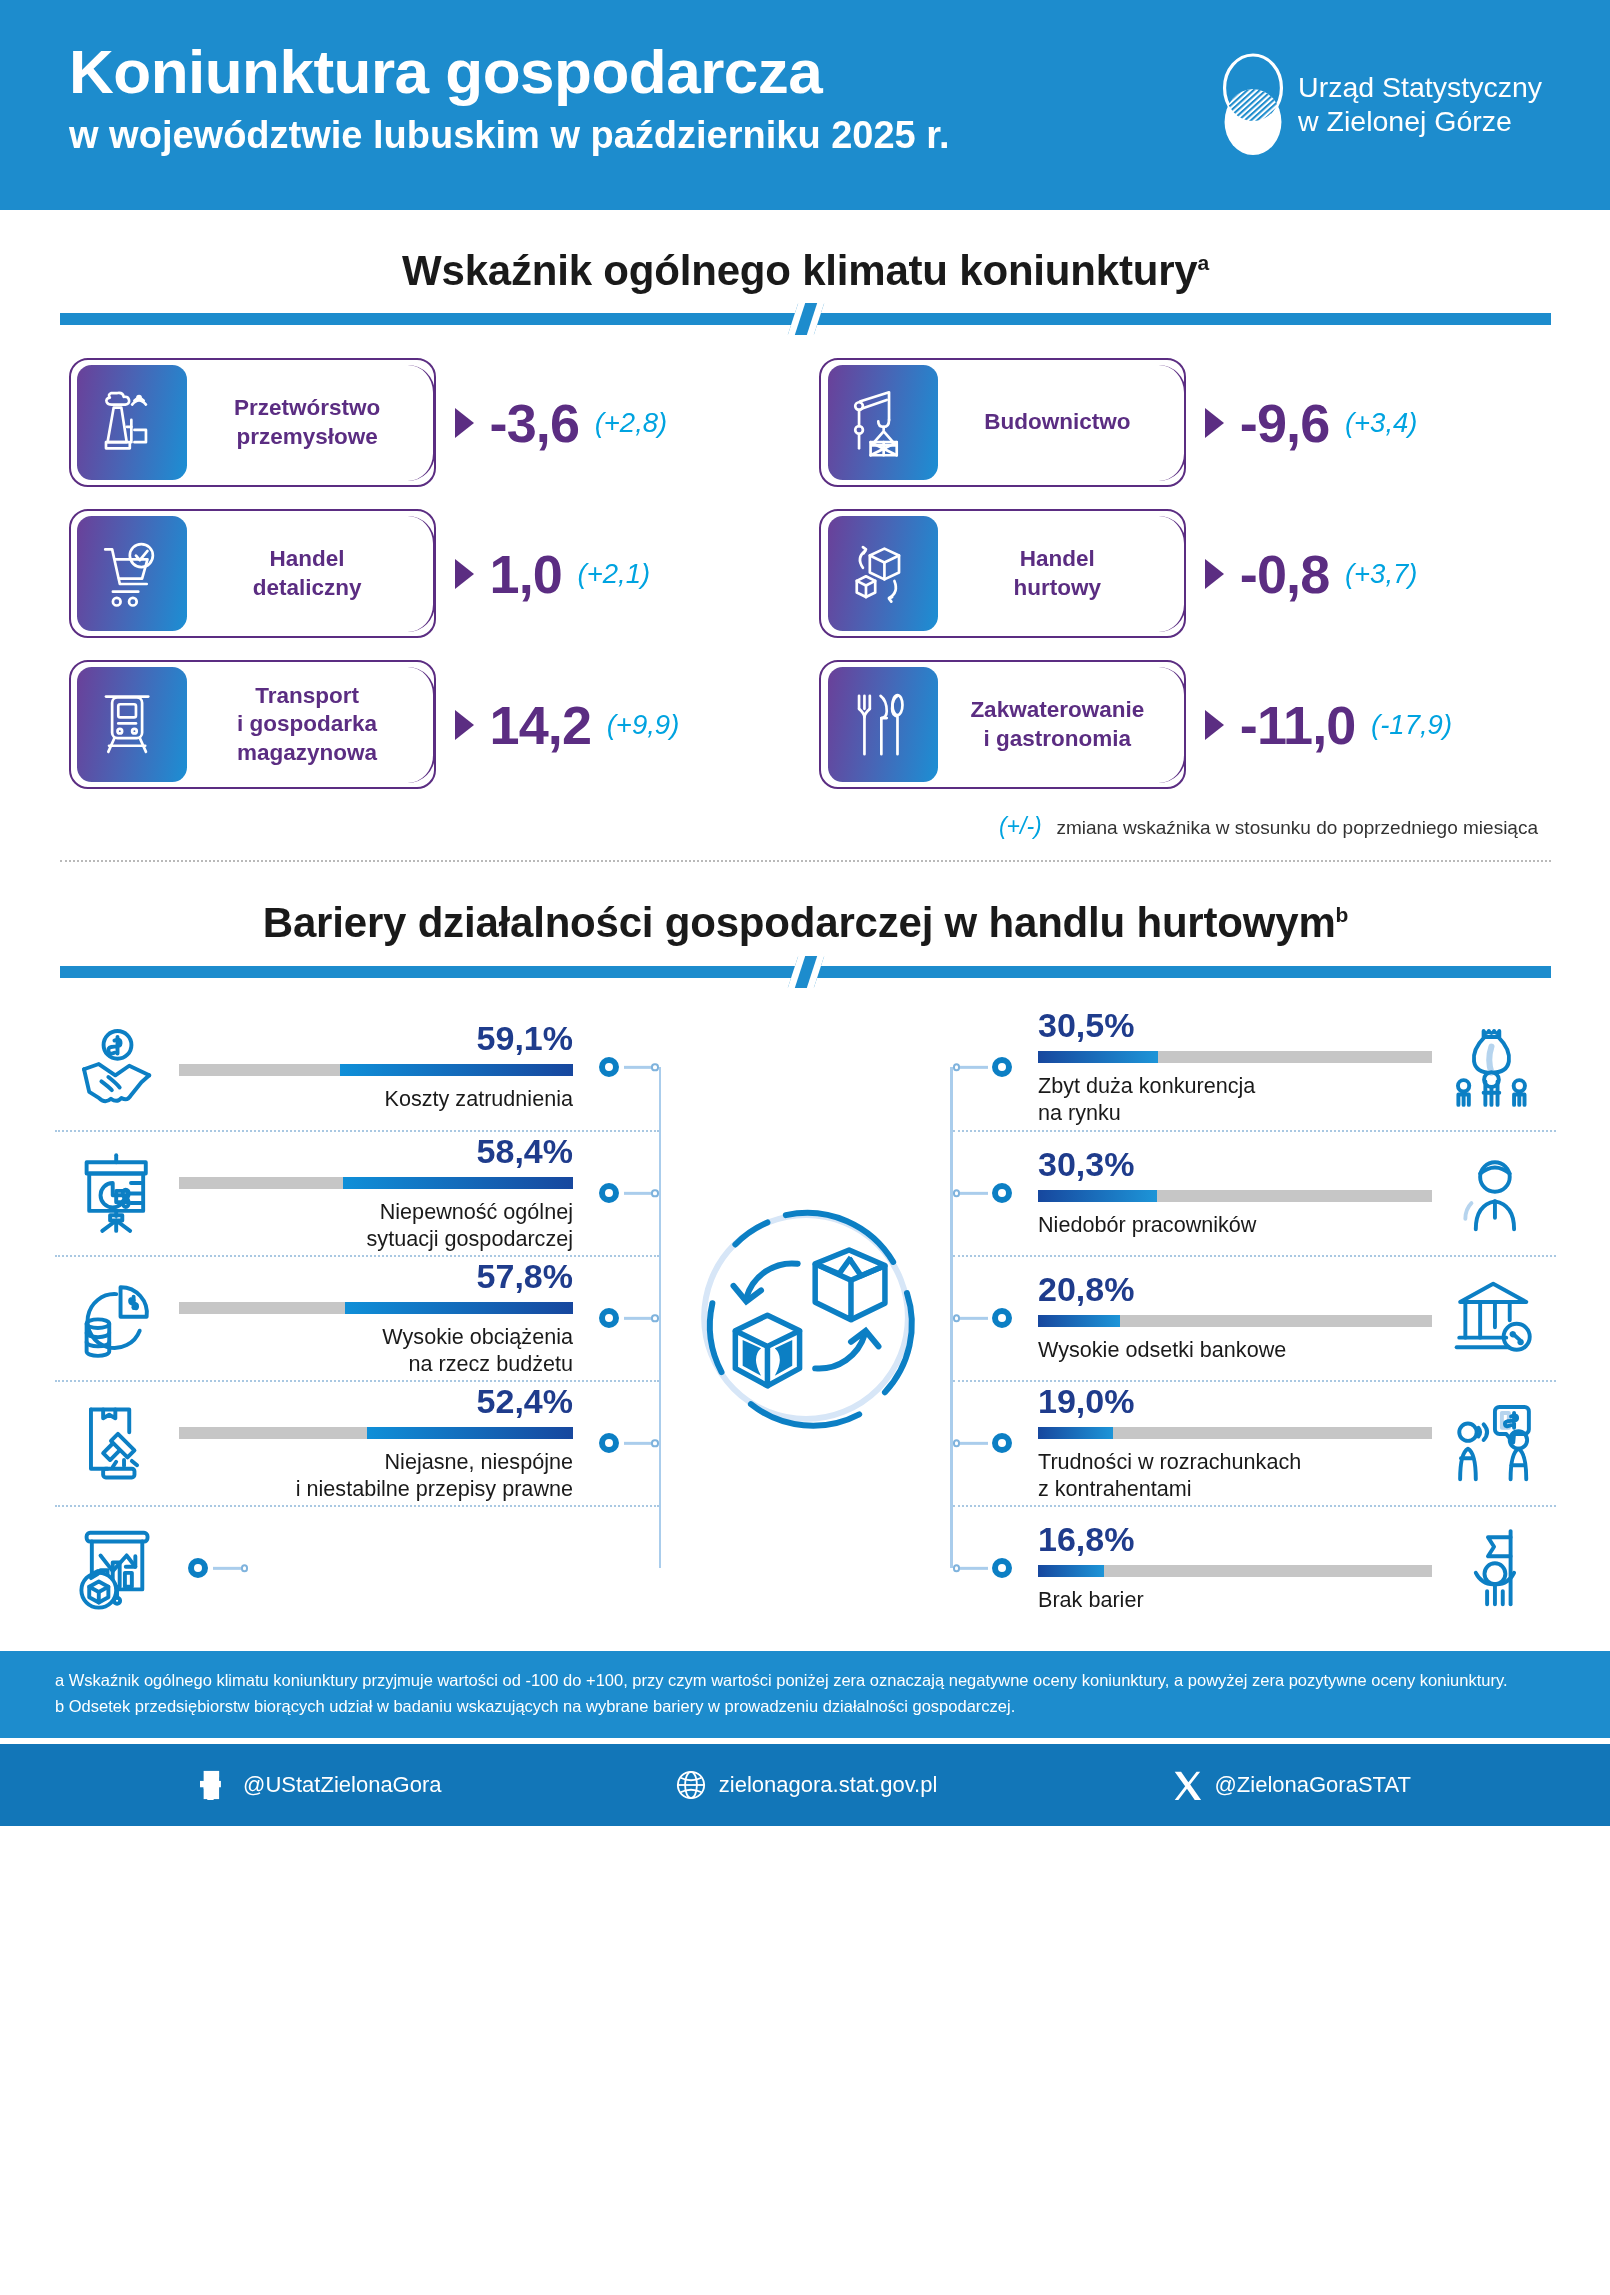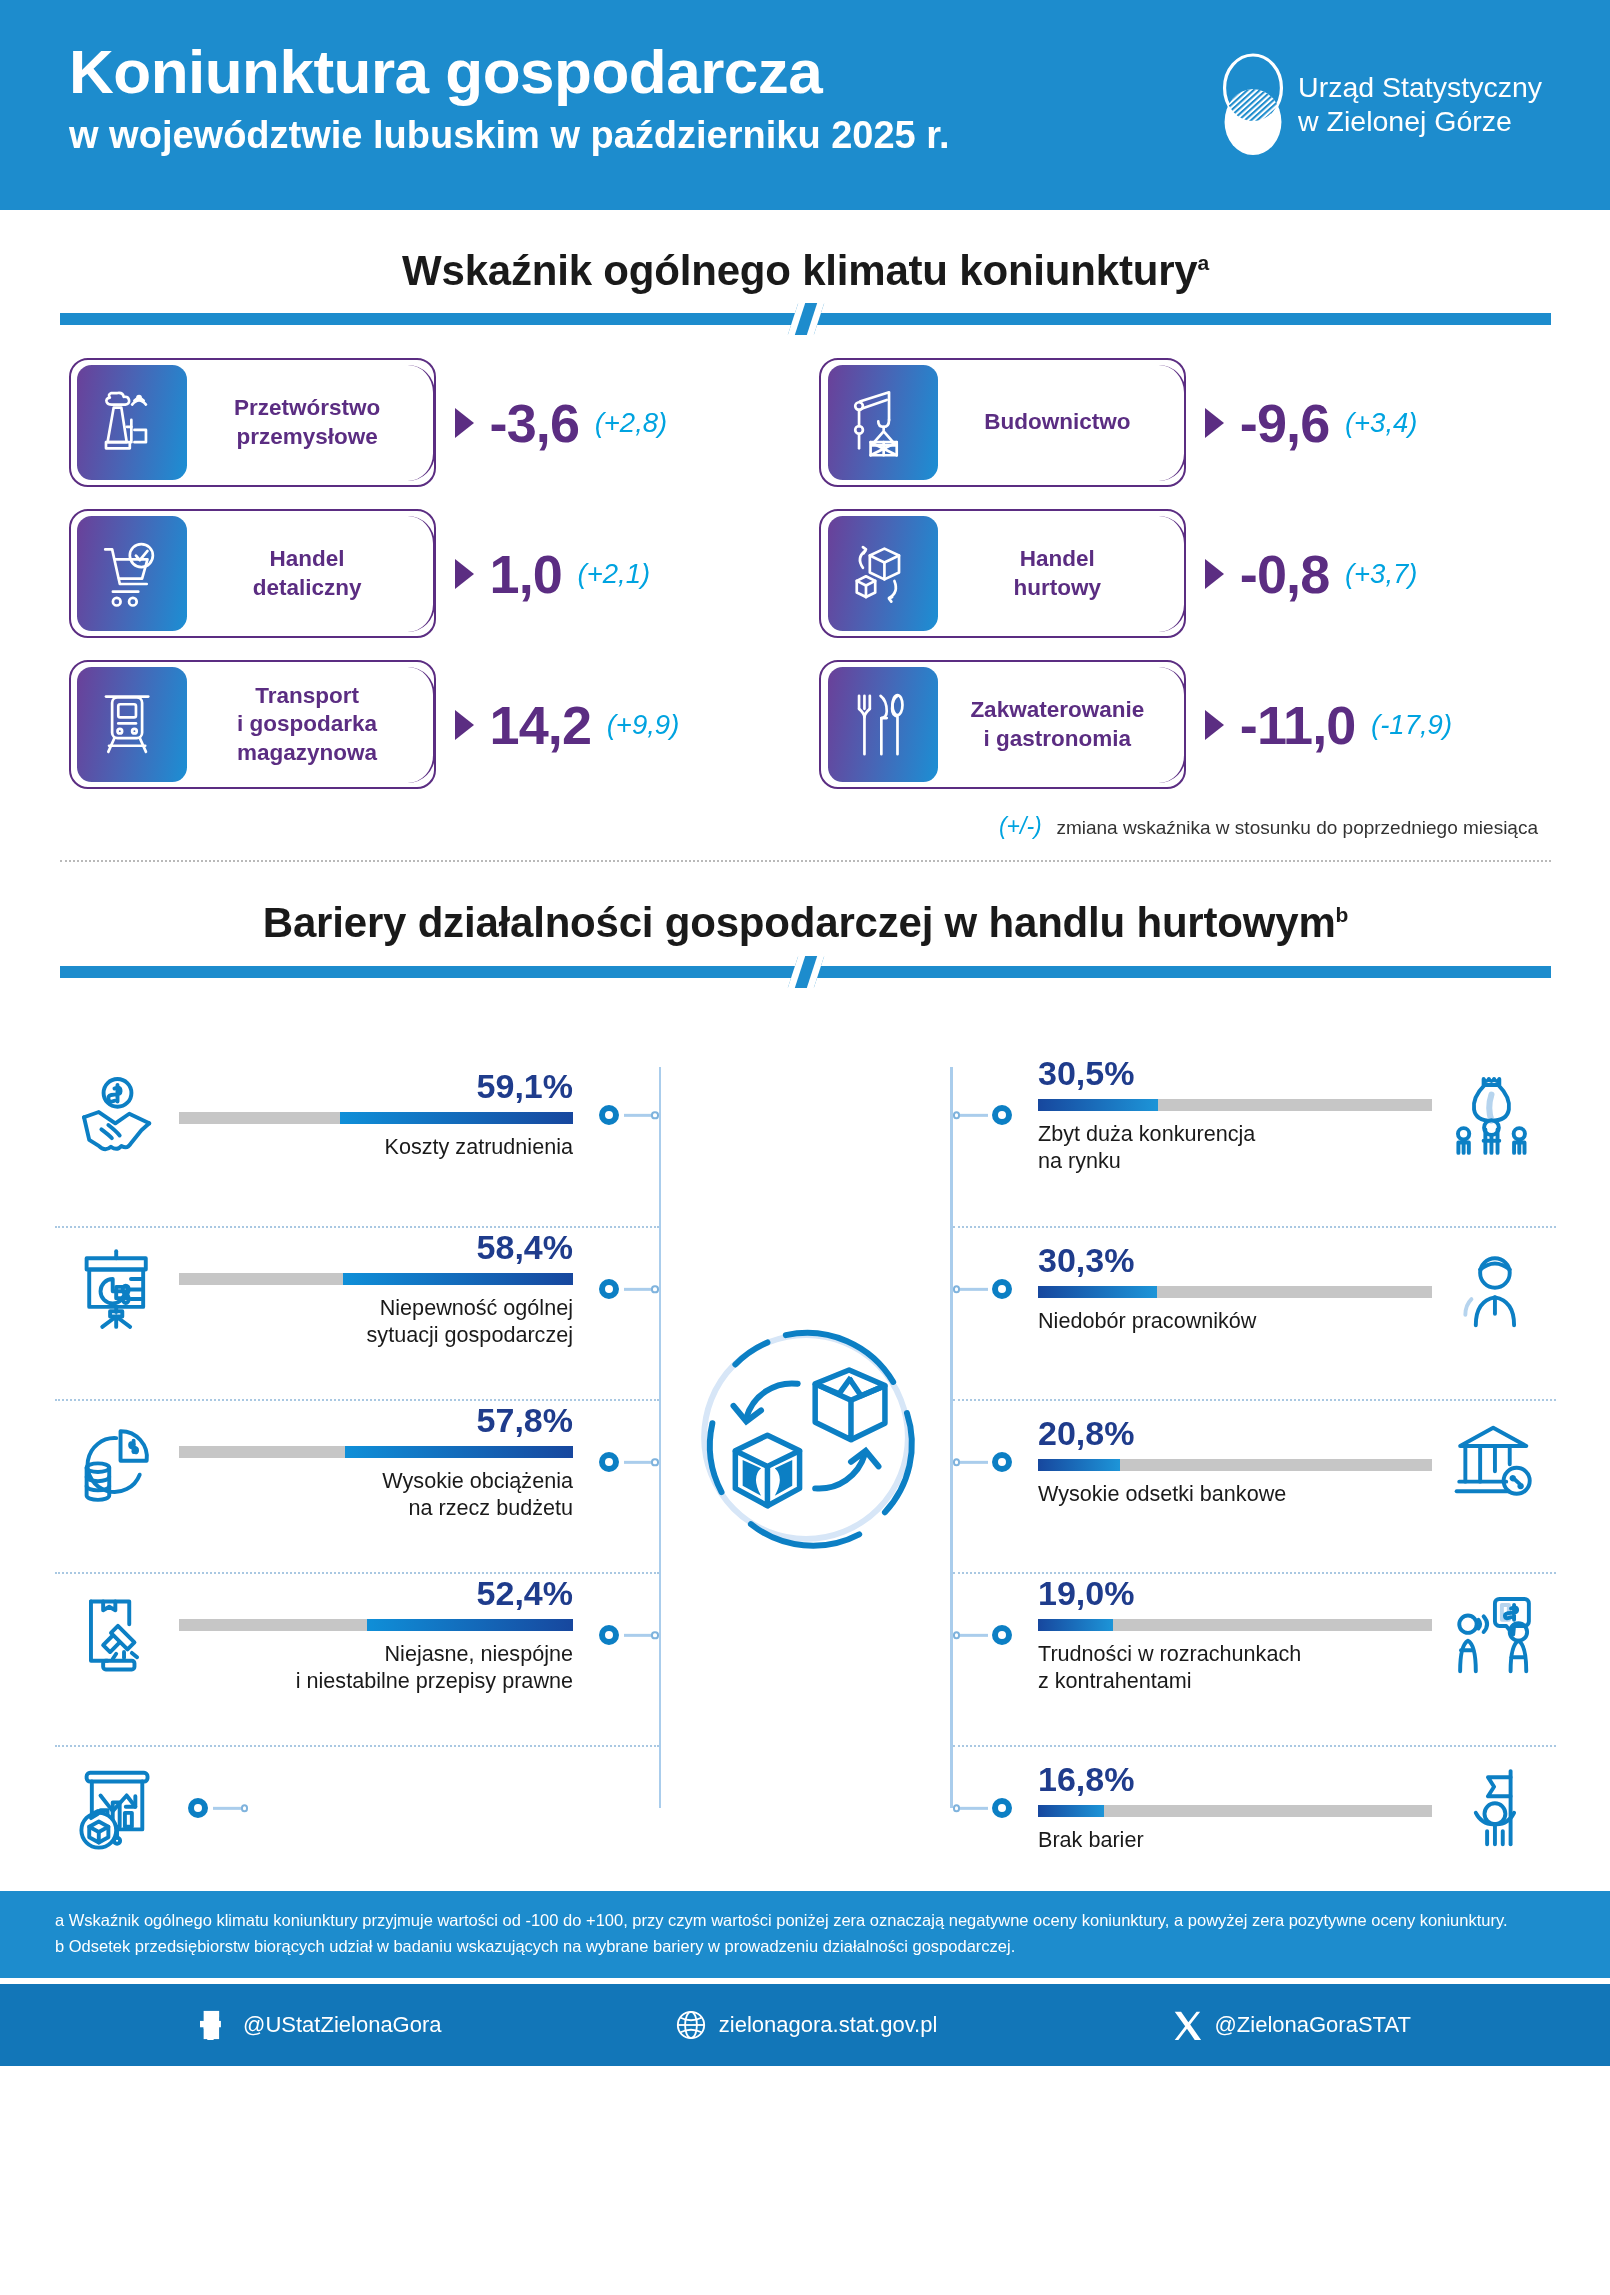--- a/index.html
+++ b/index.html
@@ -133,21 +133,20 @@
     position: relative;
     margin: 27px 55px 0 55px;
     display: grid;
     grid-template-columns: 1fr 294px 1fr;
   }
   .bcol { display: flex; flex-direction: column; }
   .brow {
     height: 125px;
     display: flex; align-items: center;
     position: relative;
-    margin-top: 48px;
   }
   .brow + .brow { border-top: 2.3px dotted #a9c8e2; }
   .brow.left  { flex-direction: row; }
   .brow.right { flex-direction: row; }
 
   .bicon { width: 124px; flex: none; display: flex; align-items: center; justify-content: center; }
   .bicon svg { width: 87px; height: 87px; }
 
   .bbody { flex: 1; display: flex; flex-direction: column; justify-content: center; }
   .brow.left  .bbody { align-items: flex-end; text-align: right; padding-right: 16.5px; }

